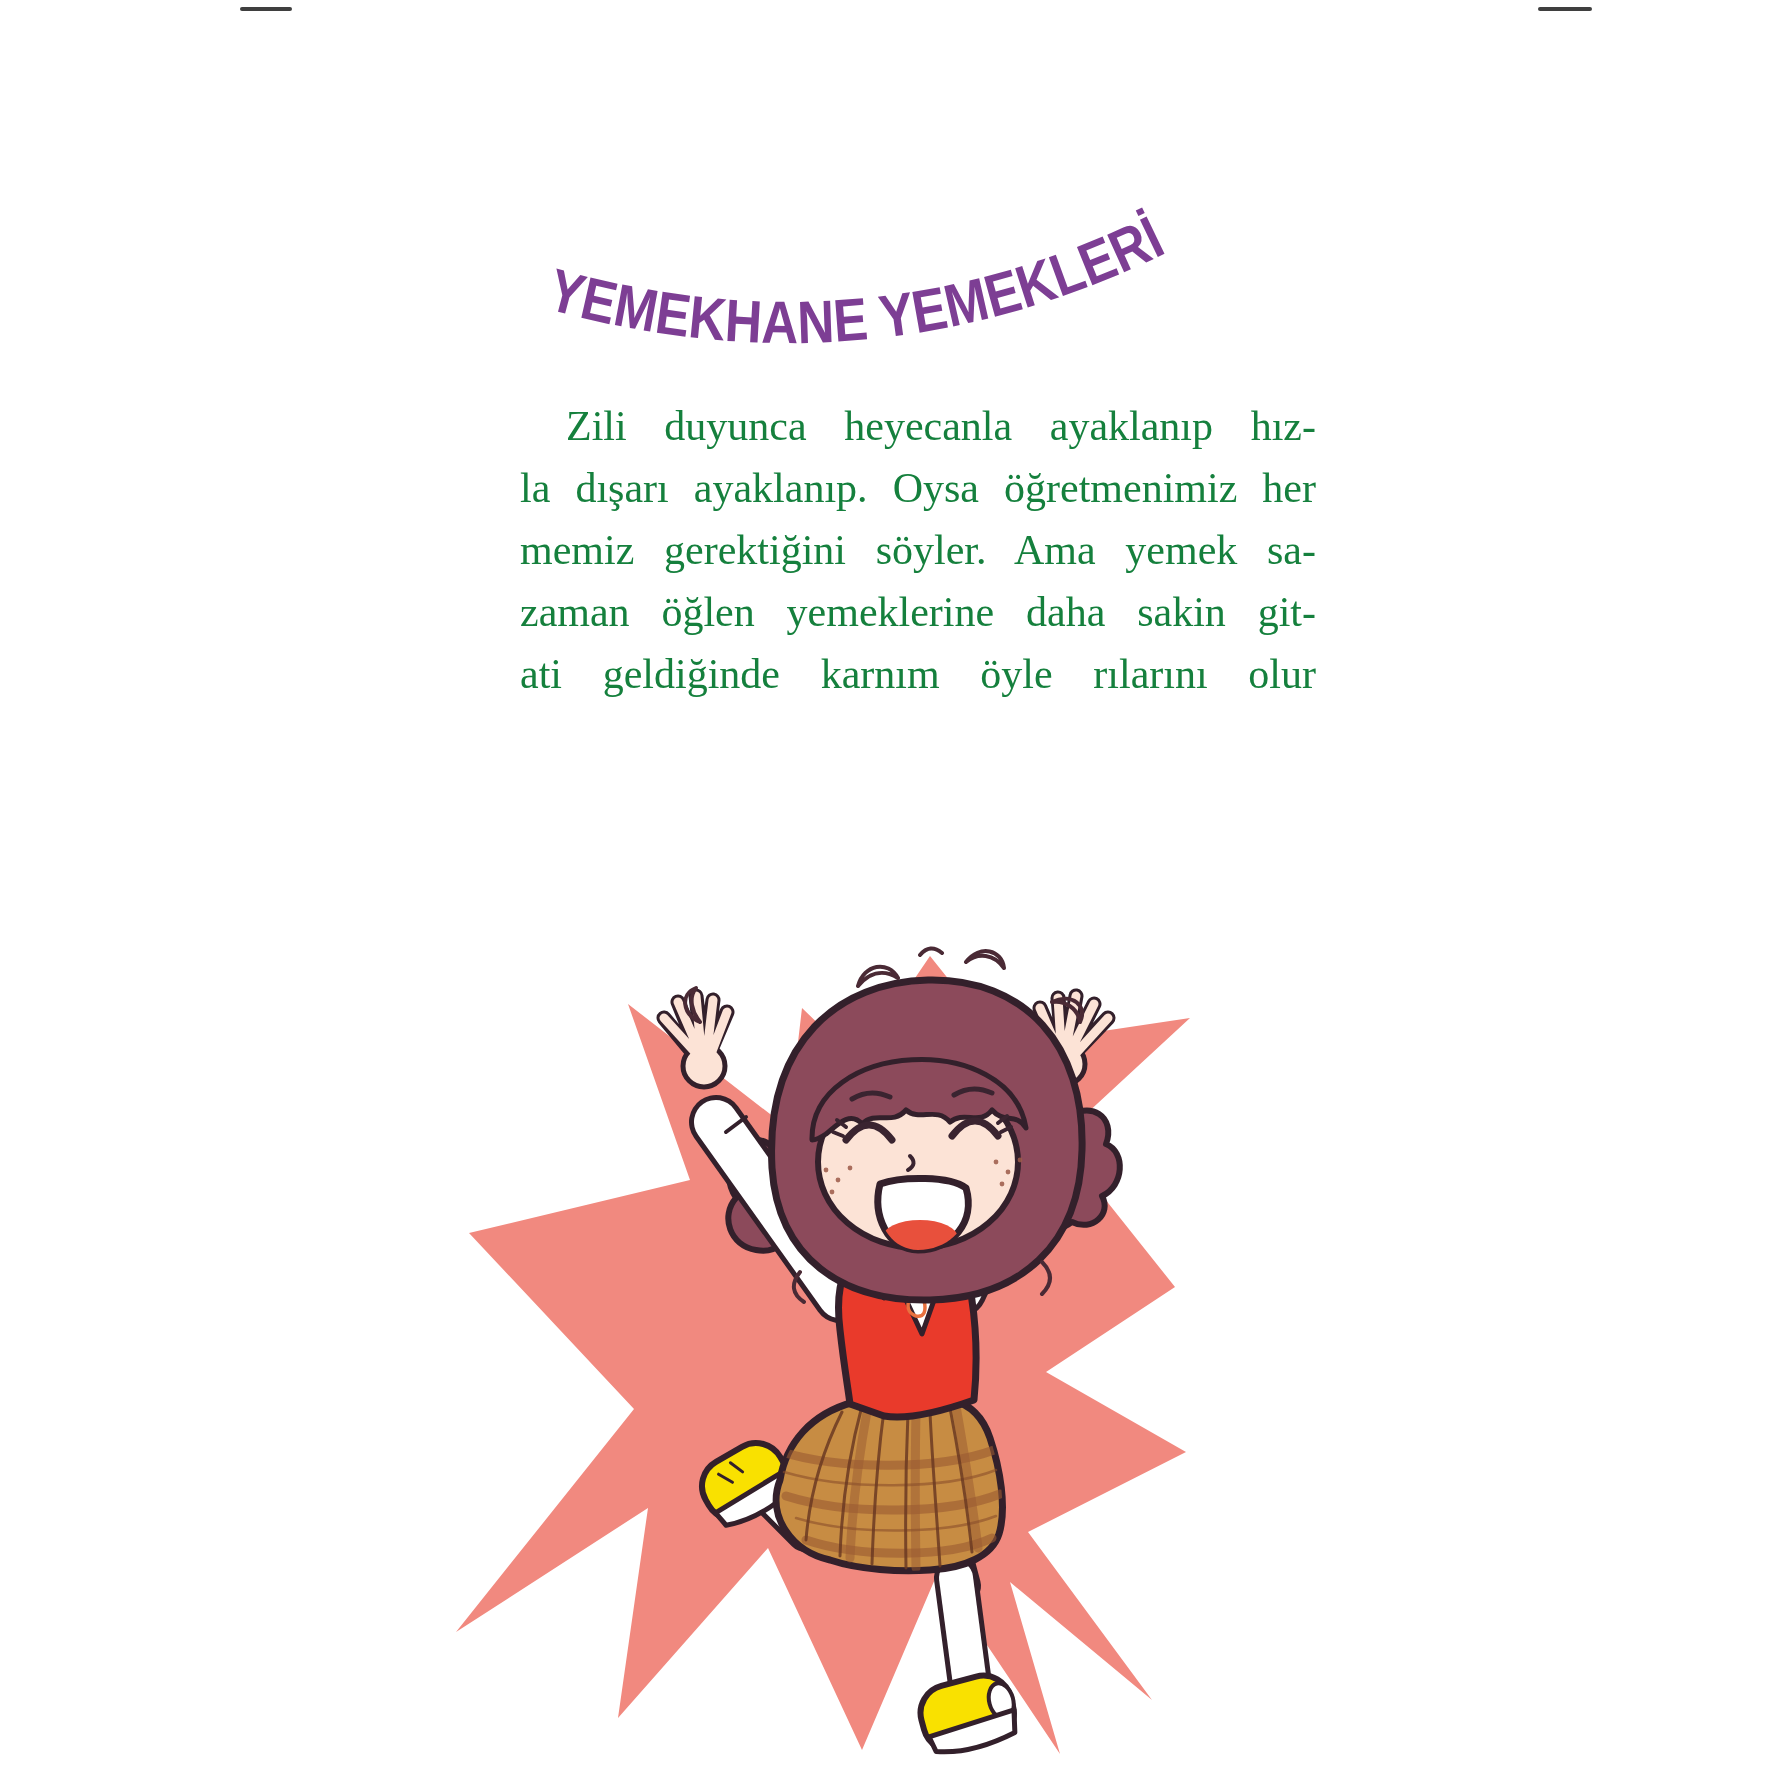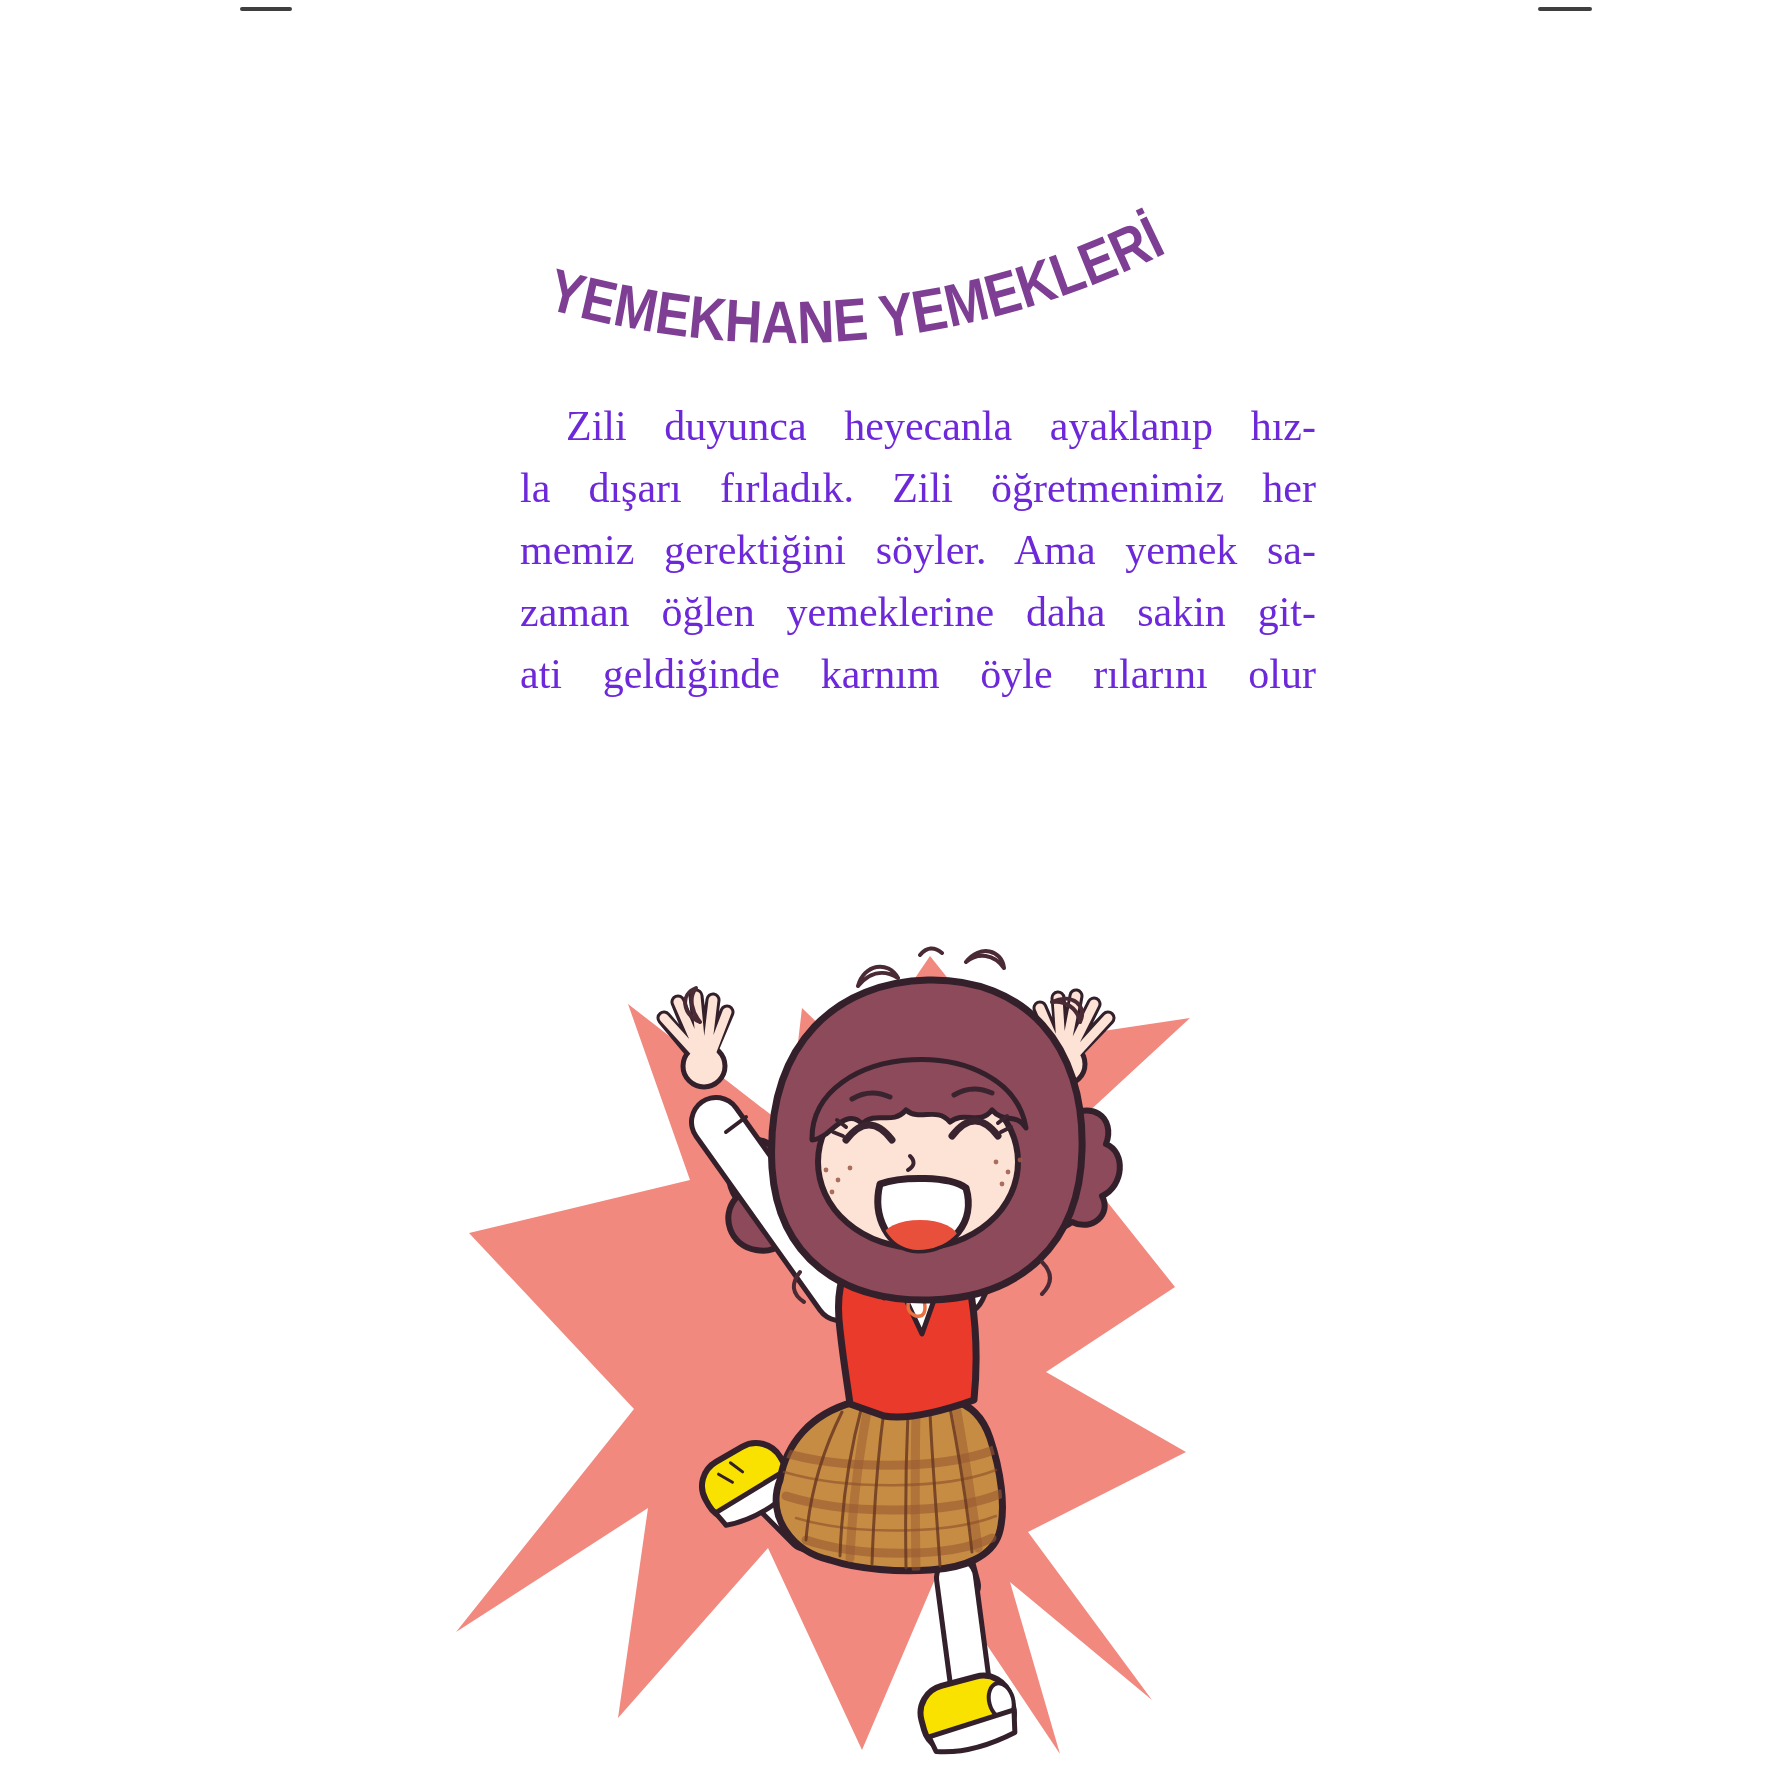--- a/index.html
+++ b/index.html
@@ -1,21 +1,21 @@
 <!DOCTYPE html>
 <html><head>
 <meta charset="utf-8">
 <style>
   html,body{margin:0;padding:0;background:#ffffff;}
   body{width:1788px;height:1788px;position:relative;overflow:hidden;font-family:"Liberation Serif",serif;}
   .crop-mark{position:absolute;height:4px;background:#3f3f3f;border-radius:2px;}
   #crop-left{left:240px;top:7px;width:52px;}
   #crop-right{left:1538px;top:7px;width:54px;}
   #art{position:absolute;left:0;top:0;width:1788px;height:1788px;}
-  #paragraph{position:absolute;left:520px;top:395px;width:796px;color:#6d28d9;
+  #paragraph{position:absolute;left:520px;top:395px;width:796px;color:#15803d;
              font-size:42px;line-height:62px;}
   .pline{text-align:justify;text-align-last:justify;}
   .pline.indent{padding-left:46px;}
 </style>
 </head>
 <body>
 
 <div id="crop-left" class="crop-mark"></div>
 <div id="crop-right" class="crop-mark"></div>
 
@@ -128,17 +128,17 @@
           <circle cx="1008" cy="1172" r="2.4"></circle>
           <circle cx="1020" cy="1160" r="2.4"></circle>
           <circle cx="1002" cy="1184" r="2.4"></circle>
       </g>
     </g>
   </g>
 </svg>
 
 <div id="paragraph">
   <div class="pline indent">Zili duyunca heyecanla ayaklanıp hız-</div>
-  <div class="pline">la dışarı fırladık. Zili öğretmenimiz her</div>
+  <div class="pline">la dışarı ayaklanıp. Oysa öğretmenimiz her</div>
   <div class="pline">memiz gerektiğini söyler. Ama yemek sa-</div>
   <div class="pline">zaman öğlen yemeklerine daha sakin git-</div>
   <div class="pline">ati geldiğinde karnım öyle rılarını olur</div>
 </div>
 
 </body></html>

